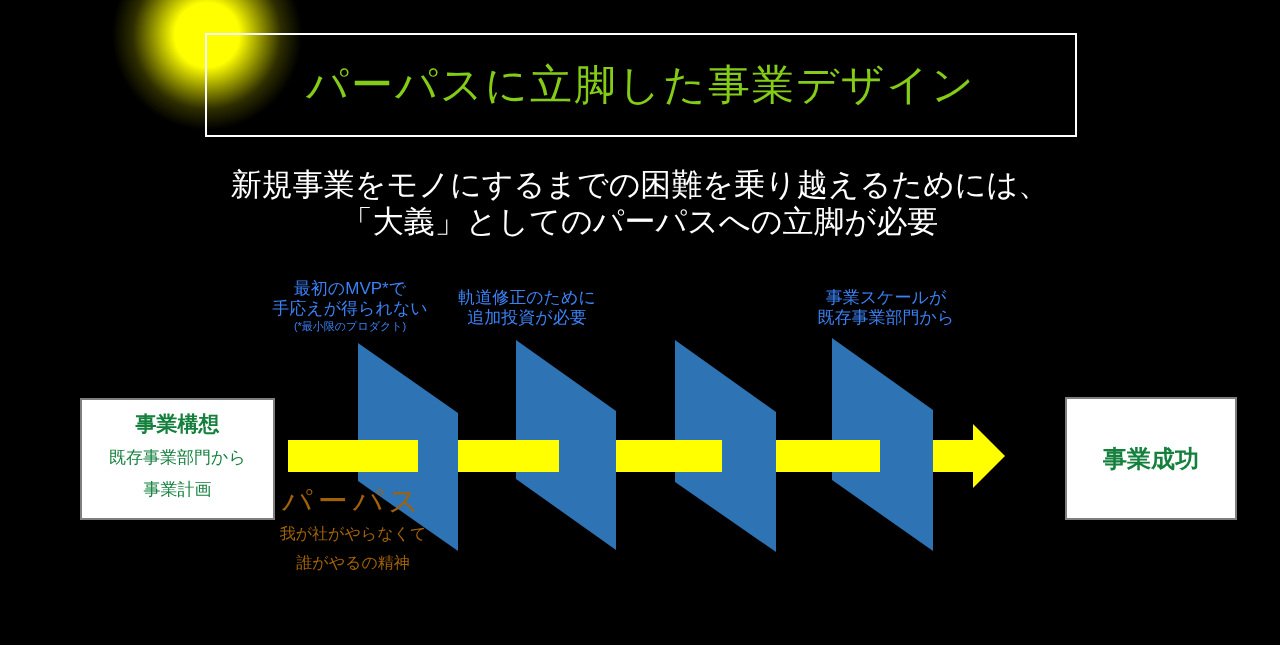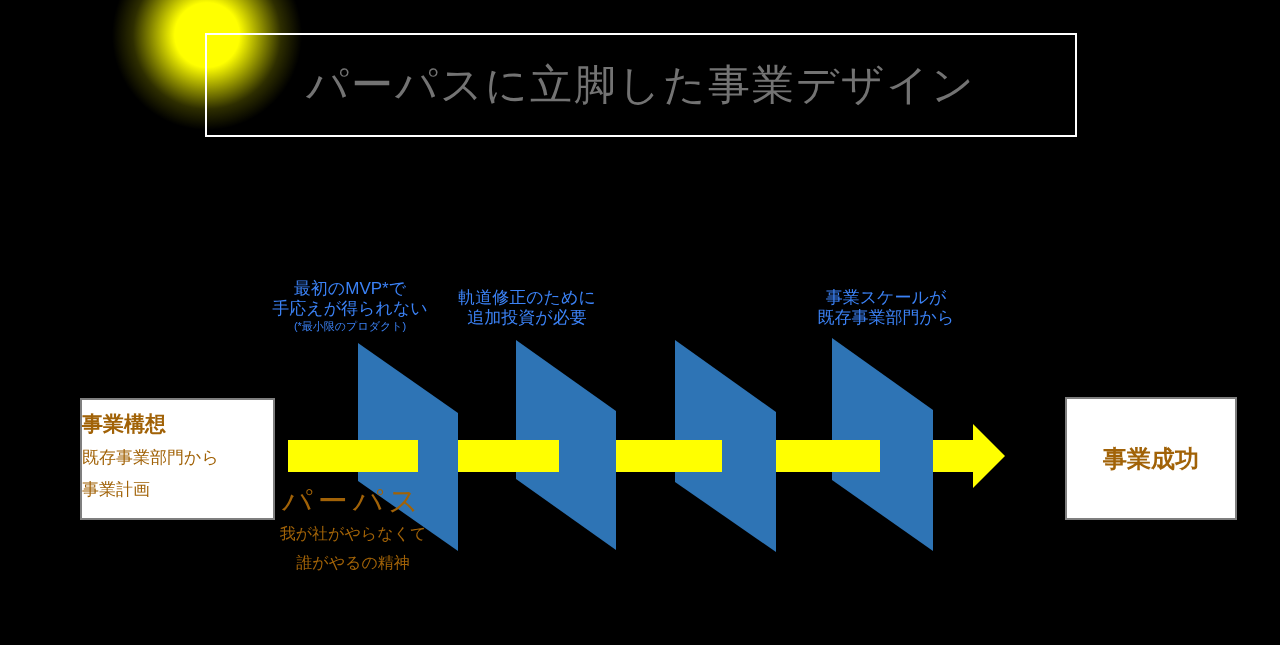--- a/index.html
+++ b/index.html
@@ -12,38 +12,38 @@
     position:absolute;left:112px;top:-60px;width:190px;height:190px;
     background:radial-gradient(circle closest-side,#ffff00 0%,#ffff00 34%,rgba(255,255,0,0.55) 58%,rgba(255,255,0,0.18) 78%,rgba(255,255,0,0) 100%);
     z-index:1;
   }
   
   .title-box{
     position:absolute;left:205px;top:33px;width:868px;height:100px;
     border:2px solid #ffffff;display:flex;align-items:center;justify-content:center;
     z-index:2;
   }
-  .title-text{color:#737373;font-size:42px;font-weight:400;letter-spacing:2px;white-space:nowrap;}
+  .title-text{color:#84cc16;font-size:42px;font-weight:400;letter-spacing:2px;white-space:nowrap;}
   
   .subtitle{
     position:absolute;left:0;top:166px;width:1280px;text-align:center;
     color:#ffffff;font-size:31px;line-height:37px;font-weight:400;z-index:2;
   }
   
   .diagram-svg{position:absolute;left:0;top:0;width:1280px;height:645px;z-index:3;}
   
   .obstacle-label{
     position:absolute;width:320px;text-align:center;color:#3b82f6;
     font-size:17px;line-height:19.5px;z-index:4;
   }
   .obstacle-label .note{font-size:11px;line-height:16px;}
   
   .white-box{
     position:absolute;background:#ffffff;border:2px solid #7f7f7f;
-    color:#a16207;z-index:4;box-sizing:border-box;
+    color:#15803d;text-align:center;z-index:4;box-sizing:border-box;
   }
   .start-box{left:80px;top:398px;width:195px;height:122px;padding-top:12px;}
   .start-box .box-title{font-size:21px;font-weight:700;line-height:24px;}
   .start-box .box-item{font-size:17px;line-height:20px;margin-top:12px;}
   .end-box{left:1065px;top:397px;width:172px;height:123px;display:flex;align-items:center;justify-content:center;}
   .end-box .box-title{font-size:24px;font-weight:700;}
   
   .purpose{
     position:absolute;left:203px;top:483px;width:300px;text-align:center;
     color:#a16207;z-index:5;
@@ -55,20 +55,24 @@
 <body>
 
 <div id="slide">
 
   <div class="glow"></div>
 
   <div class="title-box">
     <div class="title-text">パーパスに立脚した事業デザイン</div>
   </div>
 
+  <div class="subtitle">
+    <div>新規事業をモノにするまでの困難を乗り越えるためには、</div>
+    <div>「大義」としてのパーパスへの立脚が必要</div>
+  </div>
 
   <svg class="diagram-svg" viewBox="0 0 1280 645">
 
     <polygon points="358,343 458,413 458,551 358,481" fill="#2e74b5"></polygon>
     <polygon points="516,340 616,411 616,550 516,479" fill="#2e74b5"></polygon>
     <polygon points="675,340 776,412 776,552 675,482" fill="#2e74b5"></polygon>
     <polygon points="832,338 933,410 933,551 832,480" fill="#2e74b5"></polygon>
 
     <rect x="288" y="440" width="130" height="32" fill="#ffff00"></rect>
     <rect x="458" y="440" width="101" height="32" fill="#ffff00"></rect>

